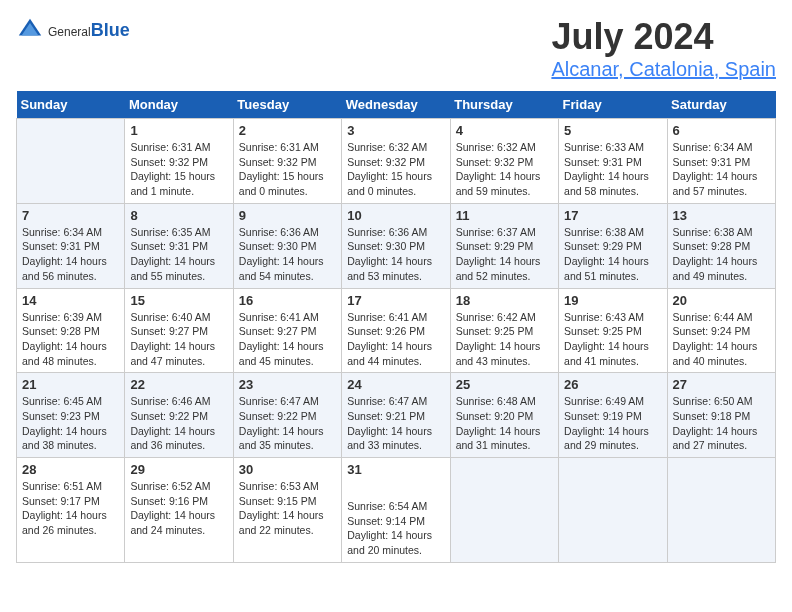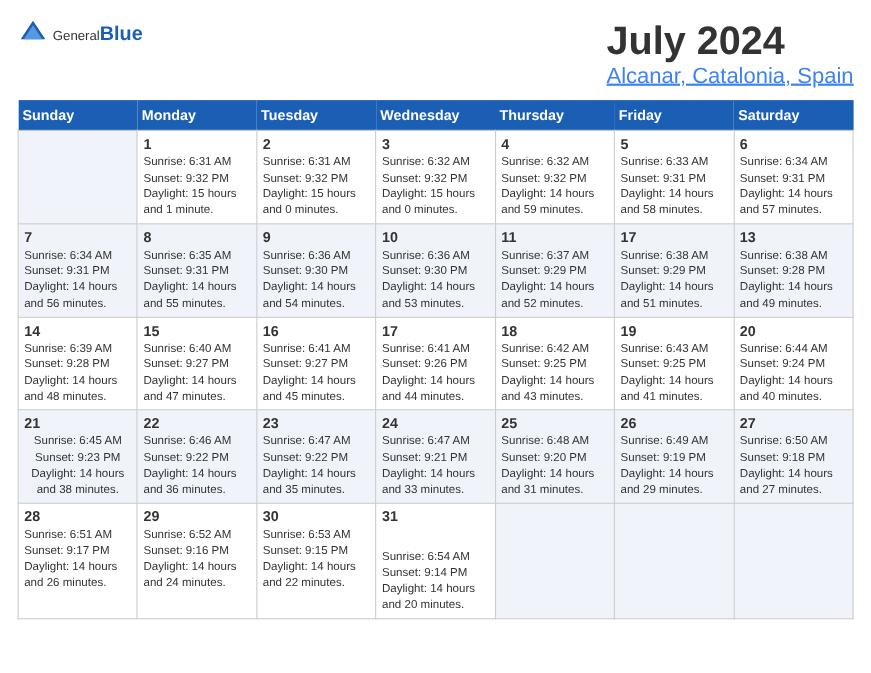--- a/index.html
+++ b/index.html
@@ -269,21 +269,21 @@
           <span class="day-num">20</span>
           <div class="day-info" style="white-space: pre-line;">Sunrise: 6:44 AM
 Sunset: 9:24 PM
 Daylight: 14 hours
 and 40 minutes.</div>
         </td>
       </tr>
       <tr>
         <td>
           <span class="day-num">21</span>
-          <div class="day-info" style="white-space: pre-line; text-align: center;">Sunrise: 6:45 AM
+          <div class="day-info" style="white-space: pre-line;">Sunrise: 6:45 AM
 Sunset: 9:23 PM
 Daylight: 14 hours
 and 38 minutes.</div>
         </td>
         <td>
           <span class="day-num">22</span>
           <div class="day-info" style="white-space: pre-line;">Sunrise: 6:46 AM
 Sunset: 9:22 PM
 Daylight: 14 hours
 and 36 minutes.</div>

